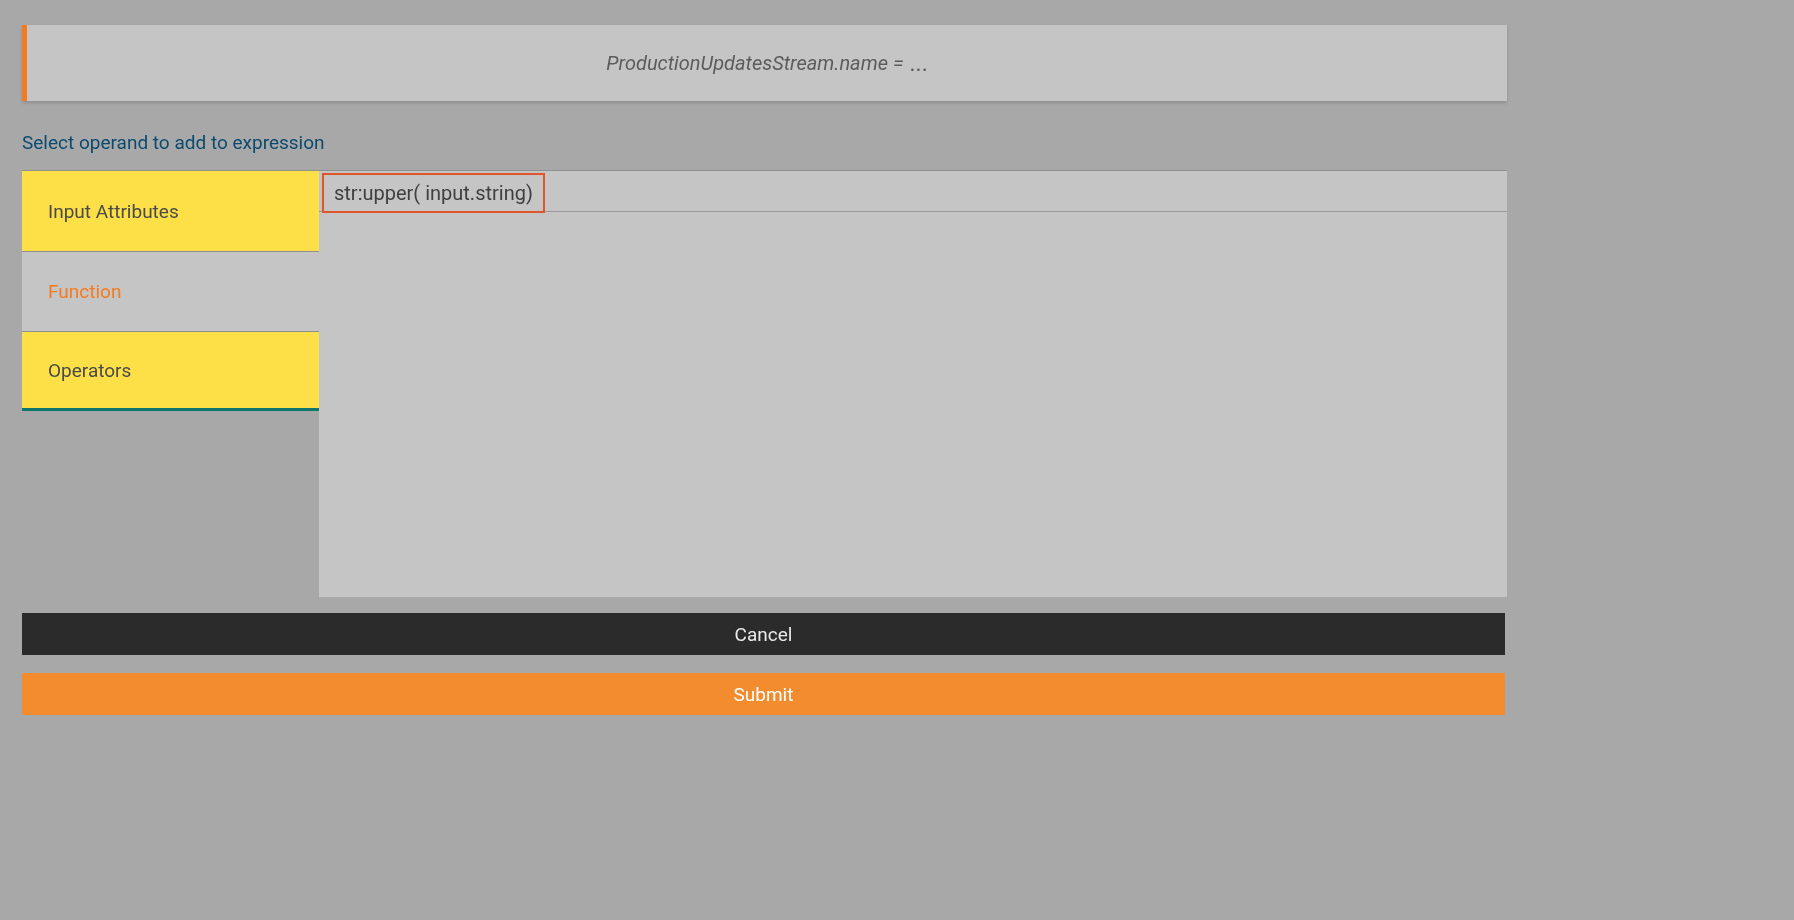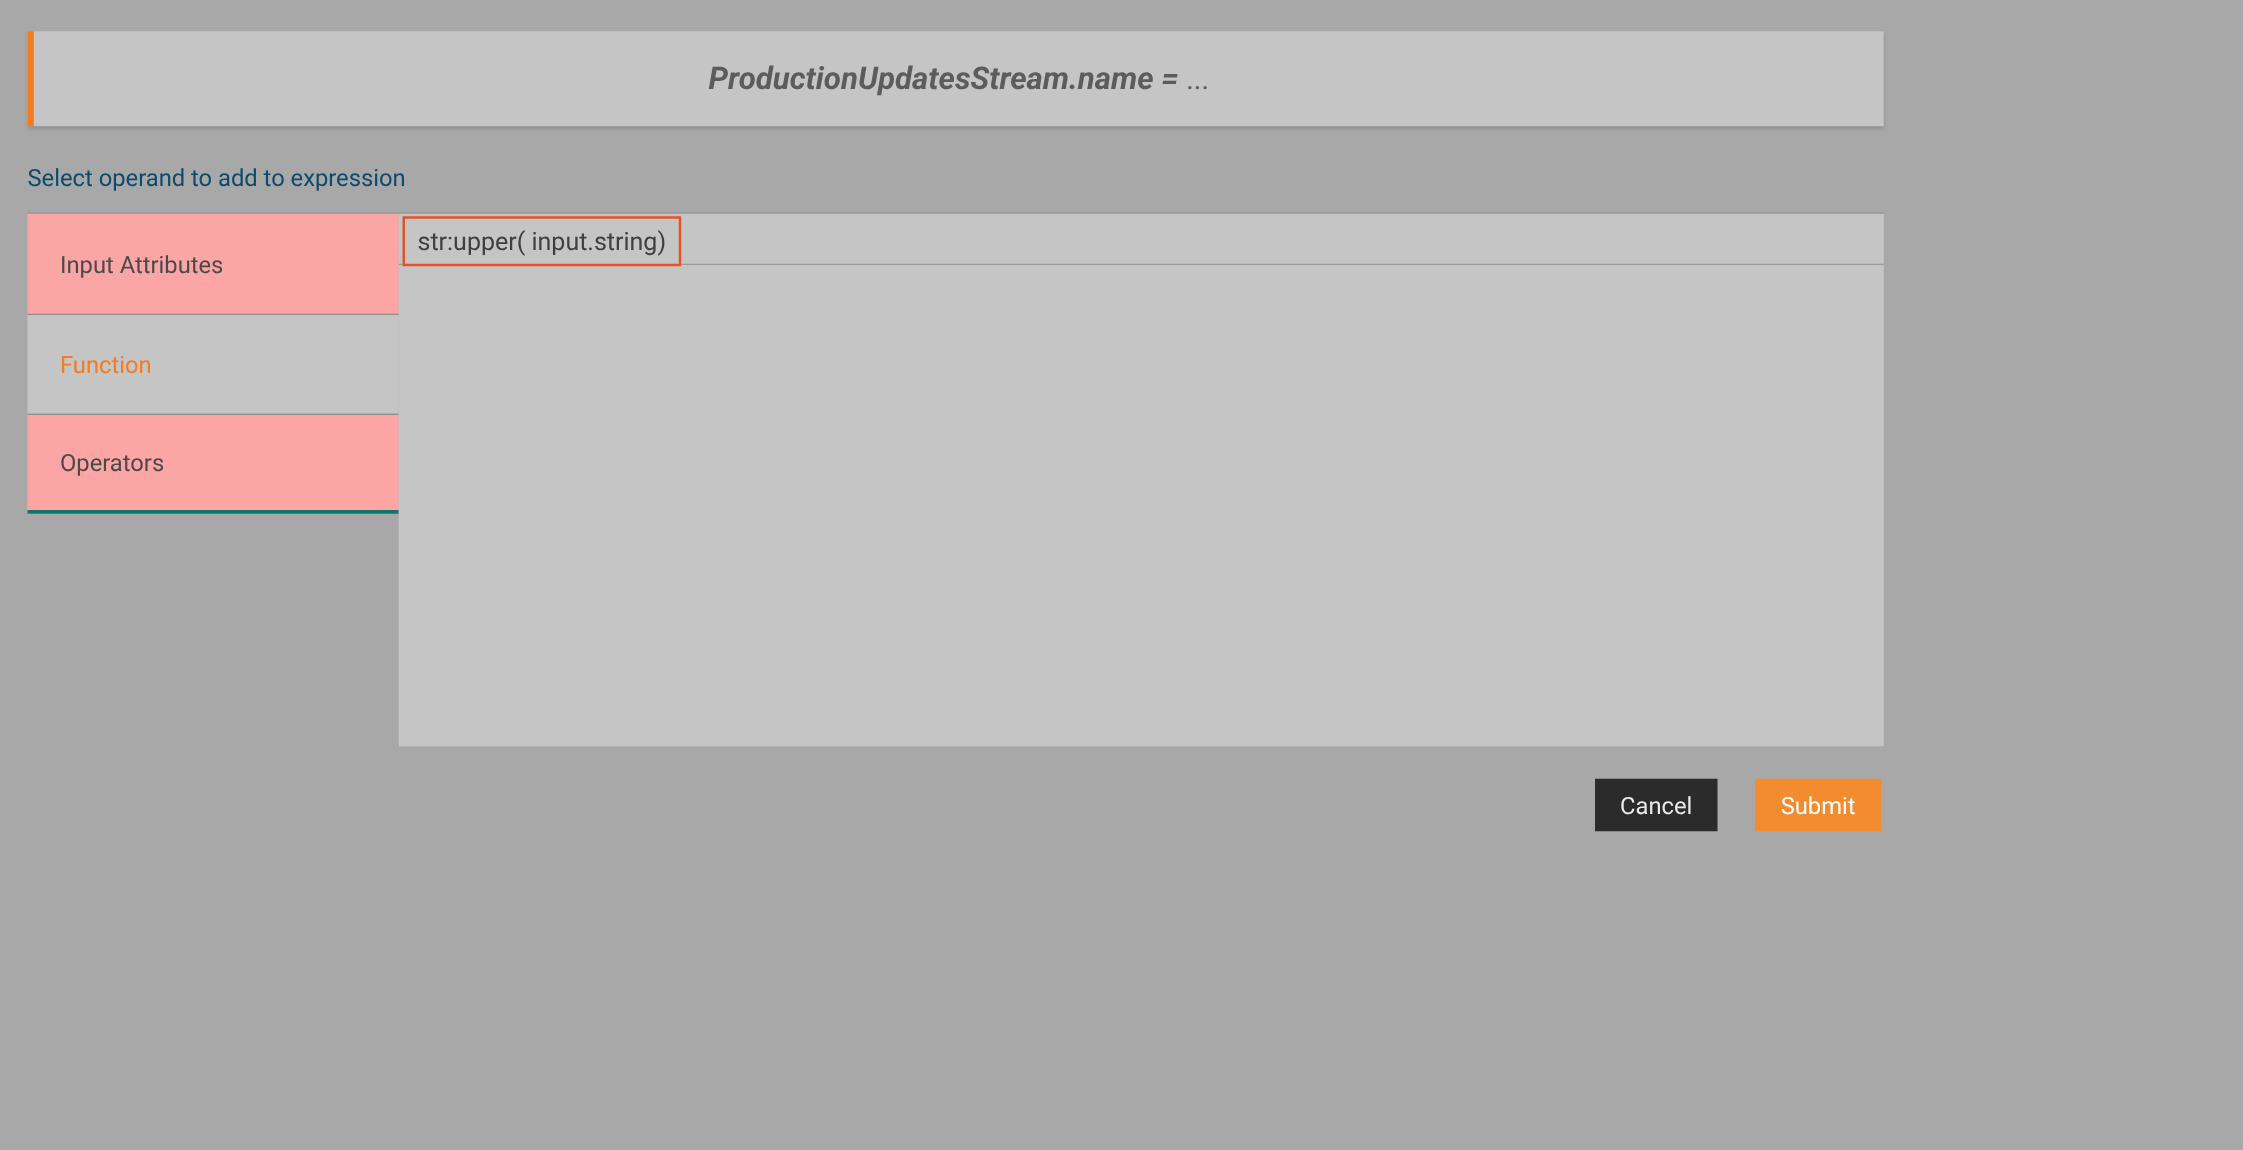--- a/index.html
+++ b/index.html
@@ -39,23 +39,23 @@
       border-left: 5px solid #f47b20;
       height: 76px;
       display: flex;
       align-items: center;
       justify-content: center;
       box-shadow: 0 2px 3px rgba(0,0,0,0.15);
       margin-bottom: 30px;
     }
     .expression-bar .expr-text {
       font-style: italic;
-      font-size: 25px;
+      font-size: 20px;
       color: #5c5c5c;
-      font-weight: 700;
+      font-weight: 400;
     }
     .expression-bar .expr-suffix {
       font-style: normal;
       font-size: 23px;
       color: #5c5c5c;
       margin-left: 6px;
     }
     .section-label {
       font-size: 19px;
       color: #0c4a6e;
@@ -72,21 +72,21 @@
     }
     .tab {
       height: 80px;
       display: flex;
       align-items: center;
       padding-left: 26px;
       font-size: 19px;
       color: #4a4a4a;
       border-top: 1px solid #8f8f8f;
       cursor: pointer;
-      background: #fca5a5;
+      background: #fde047;
     }
     .tab:first-child {
       border-top: none;
     }
     .tab.active {
       background: #c5c5c5;
       color: #f47b20;
     }
     .tab:last-child {
       border-bottom: 3px solid #0f766e;
@@ -109,23 +109,24 @@
       padding: 6px 10px;
       font-size: 20px;
       color: #404040;
       background: #c5c5c5;
       cursor: pointer;
       text-align: center;
     }
     .footer {
       display: flex;
       justify-content: flex-end;
-      gap: 30px;
-      padding-top: 26px;
+      gap: 18px;
+      padding-top: 16px;
       padding-right: 2px;
+      flex-direction: column;
     }
     .btn {
       height: 42px;
       padding: 0 20px;
       font-size: 19px;
       border: none;
       cursor: pointer;
       display: flex;
       align-items: center;
       justify-content: center;

